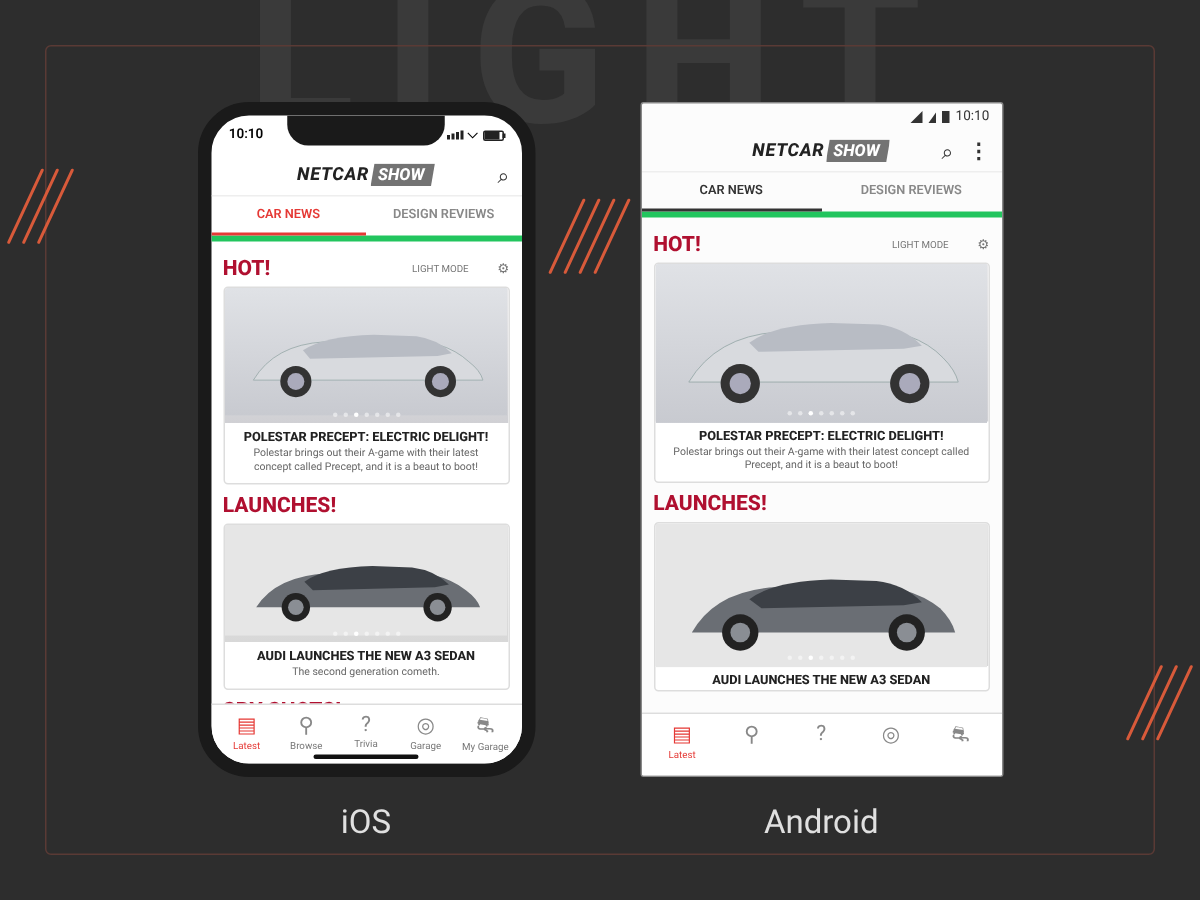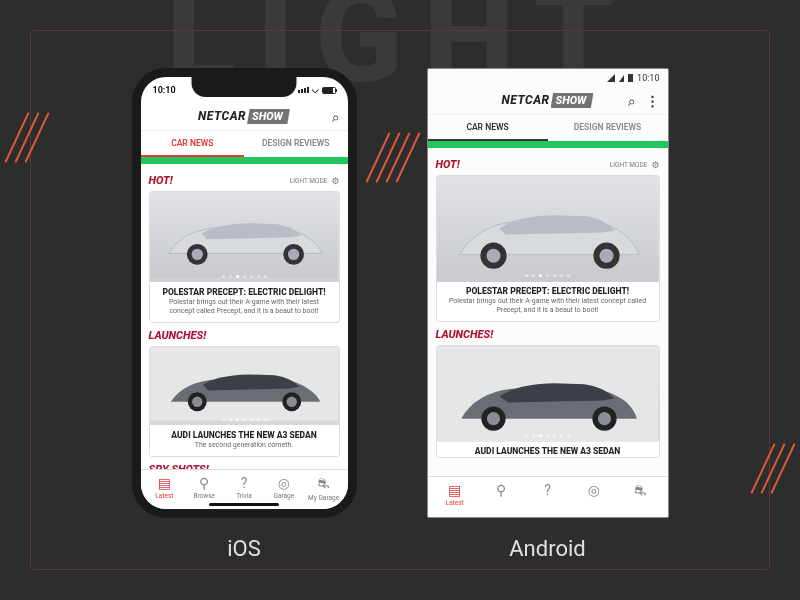--- a/index.html
+++ b/index.html
@@ -127,49 +127,48 @@
     clip-path: polygon(6% 0, 100% 0, 94% 100%, 0 100%);
   }
   .header-right { position: absolute; right: 8px; display: flex; gap: 10px; align-items: center; }
   .search-icon::before { content: "⌕"; font-size: 14px; color: #333; }
   .more-icon { font-size: 14px; color: #333; font-weight: bold; }
   .tabs {
     display: flex;
     font-size: 8.5px;
     font-weight: 600;
     color: #888;
-    border-bottom: 7px solid #22c55e;
+    border-bottom: 4px solid #22c55e;
   }
   .tab {
     flex: 1;
     text-align: center;
     padding: 7px 0;
   }
   .ios-phone .tab.active { color: #e53935; border-bottom: 2px solid #e53935; }
   .android-phone .tab.active { color: #333; border-bottom: 2px solid #333; }
   .scroll {
     padding: 6px 8px;
     overflow: hidden;
   }
   .section-row {
     display: flex;
     justify-content: space-between;
     align-items: center;
     margin: 4px 0 4px;
   }
   .section-label {
-    font-size: 11px;
+    font-size: 14px;
     font-weight: 800;
-    font-style: italic;
     color: #b01030;
   }
   .lightmode {
     font-size: 6.5px;
     color: #777;
-    display: flex; align-items: center; gap: 4px;
+    display: flex; align-items: center; gap: 19px;
   }
   .card {
     border: 0.5px solid #ddd;
     border-radius: 3px;
     overflow: hidden;
     background: #fff;
     margin-bottom: 6px;
   }
   .card-img {
     height: 90px;

